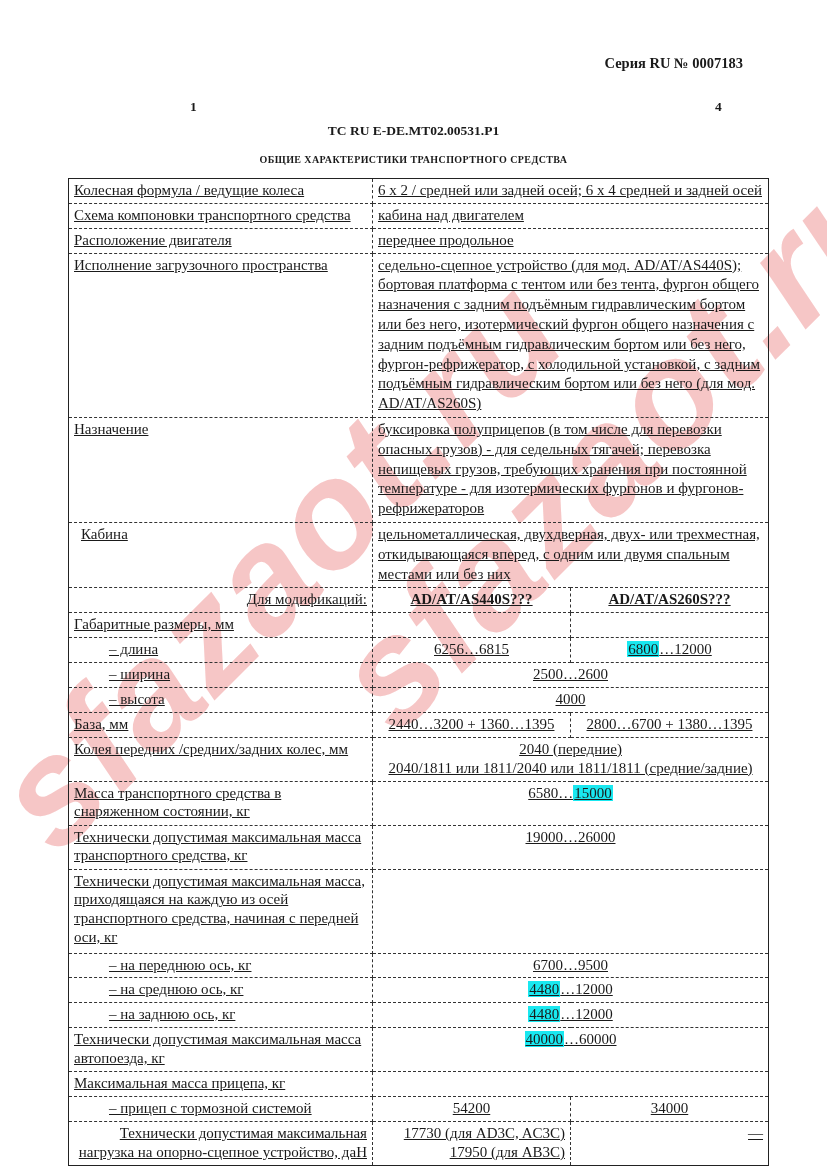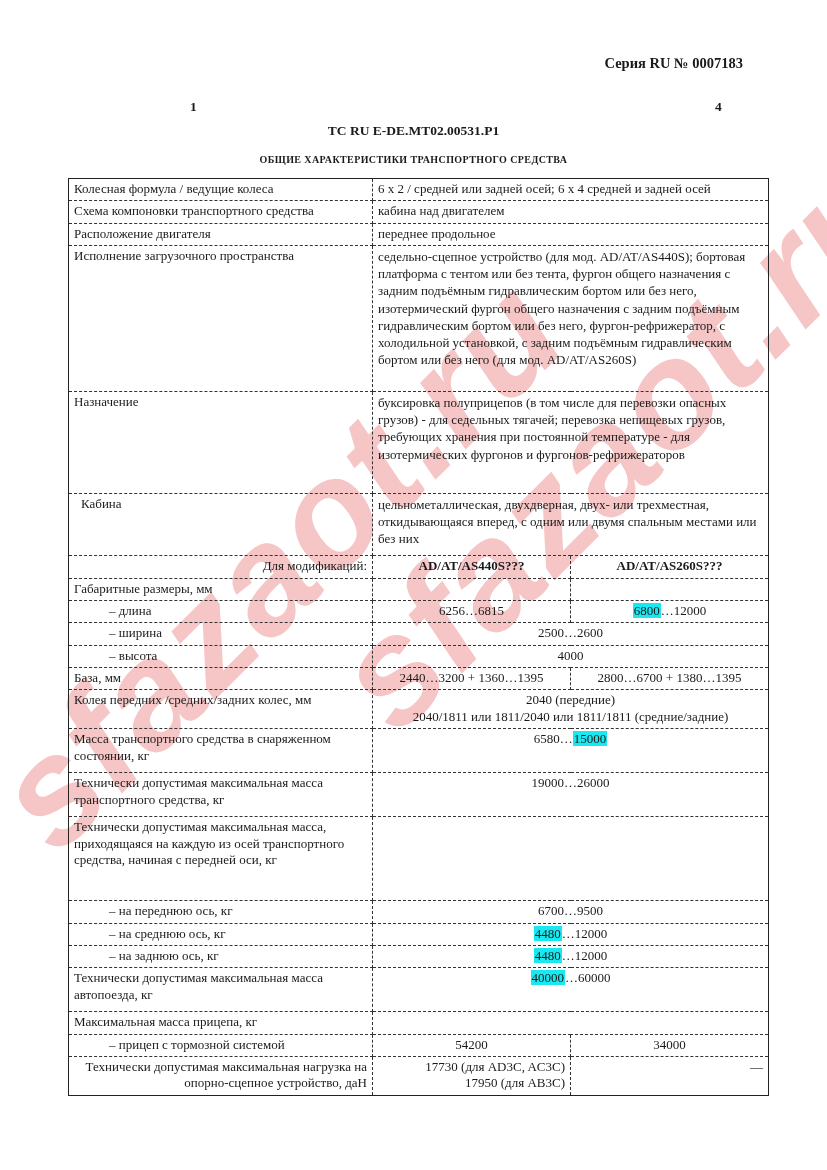--- a/index.html
+++ b/index.html
@@ -109,22 +109,23 @@
     position: absolute;
     left: 68px;
     top: 178px;
     width: 700px;
     z-index: 8;
   }
   table.spec {
     border-collapse: collapse;
     width: 700px;
     table-layout: fixed;
-    font-size: 13px;
+    font-size: 15px;
     line-height: 1.26;
+    text-decoration: underline;
   }
   table.spec td {
     vertical-align: top;
     padding: 2px 5px 3px 5px;
     border: 1px dashed #333;
     background: transparent;
   }
   .c-label { width: 304px; }
   .c-a { width: 198px; }
   .c-b { width: 198px; }

